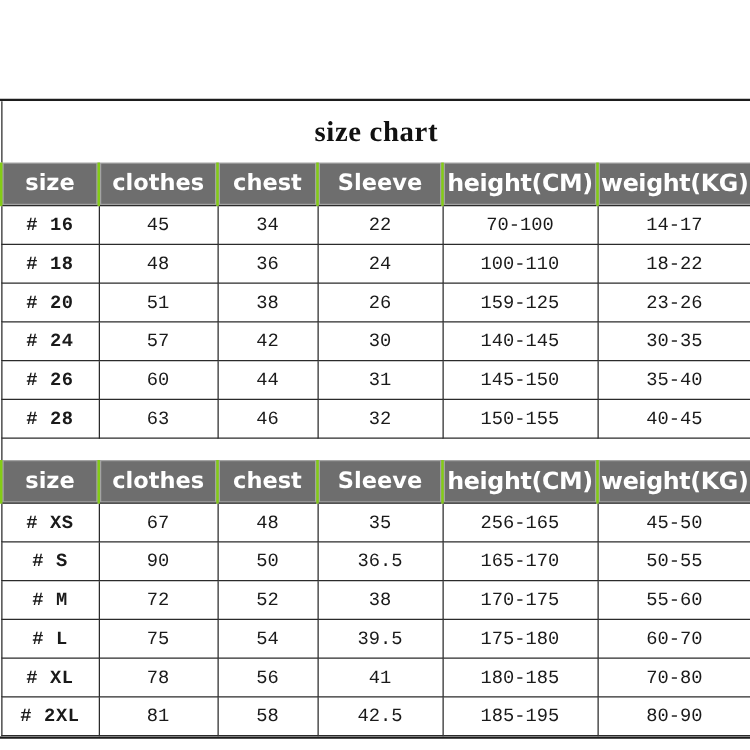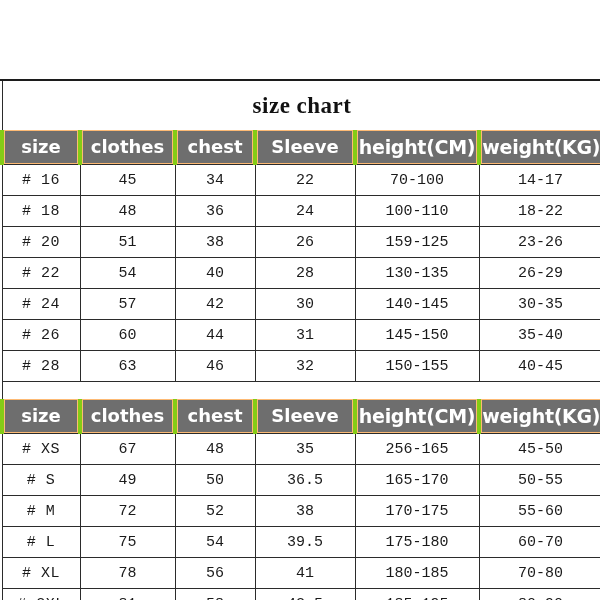--- a/index.html
+++ b/index.html
@@ -57,23 +57,23 @@
     letter-spacing: 0.5px;
     border-left: 1px solid #2b2b2b;
     border-right: 1px solid #2b2b2b;
     background: #ffffff;
   }
 
   
   .hdr-row td {
     height: 34px;
     padding: 0;
-    border-left: 4px solid #84cc16;
+    border-left: 2px solid #84cc16;
     border-right: 1px solid #2b2b2b;
-    background: #fdba74;
+    background: #a3a3a3;
     vertical-align: middle;
   }
   .hdr-cellwrap {
     display: block;
     margin: 0 1px;
     height: 32px;
     line-height: 32px;
     background: #6e6e6e;
     color: #ffffff;
     text-align: center;
@@ -95,20 +95,21 @@
     vertical-align: middle;
     font-family: "Liberation Mono", "DejaVu Sans Mono", monospace;
     font-size: 15px;
     color: #1a1a1a;
     border: 1px solid #2b2b2b;
     background: #ffffff;
     white-space: nowrap;
   }
   .data-row td.col-size {
     letter-spacing: 0.5px;
+    font-weight: bold;
   }
 
   
   .spacer-row td {
     height: 17px;
     border-left: 1px solid #2b2b2b;
     border-right: 1px solid #2b2b2b;
     border-top: 1px solid #2b2b2b;
     background: #ffffff;
     padding: 0;
@@ -173,28 +174,20 @@
         </tr>
         <tr class="data-row">
           <td class="col-size"># 20</td>
           <td>51</td>
           <td>38</td>
           <td>26</td>
           <td>159-125</td>
           <td>23-26</td>
         </tr>
         <tr class="data-row">
-          <td class="col-size"># 22</td>
-          <td>54</td>
-          <td>40</td>
-          <td>28</td>
-          <td>130-135</td>
-          <td>26-29</td>
-        </tr>
-        <tr class="data-row">
           <td class="col-size"># 24</td>
           <td>57</td>
           <td>42</td>
           <td>30</td>
           <td>140-145</td>
           <td>30-35</td>
         </tr>
         <tr class="data-row">
           <td class="col-size"># 26</td>
           <td>60</td>
@@ -240,21 +233,21 @@
         <tr class="data-row">
           <td class="col-size"># XS</td>
           <td>67</td>
           <td>48</td>
           <td>35</td>
           <td>256-165</td>
           <td>45-50</td>
         </tr>
         <tr class="data-row">
           <td class="col-size"># S</td>
-          <td>49</td>
+          <td>90</td>
           <td>50</td>
           <td>36.5</td>
           <td>165-170</td>
           <td>50-55</td>
         </tr>
         <tr class="data-row">
           <td class="col-size"># M</td>
           <td>72</td>
           <td>52</td>
           <td>38</td>

